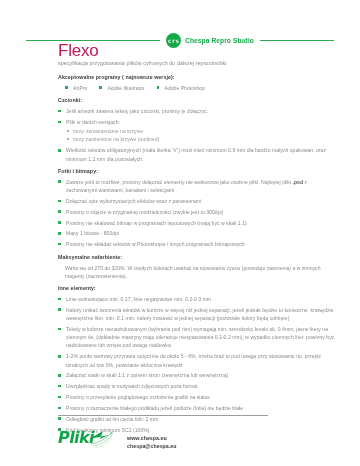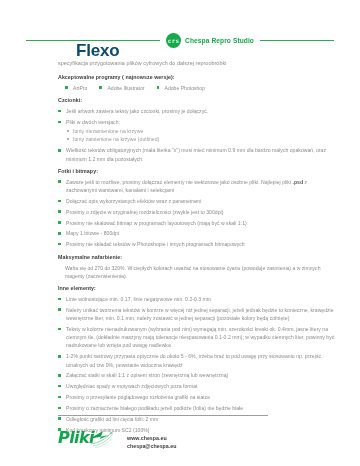--- a/index.html
+++ b/index.html
@@ -65,24 +65,24 @@
     font-weight: bold;
     color: #16a94c;
     white-space: nowrap;
     letter-spacing: 0.1px;
   }
 
   
   .doc-title {
     position: absolute;
     top: 41px;
-    left: 76px;
+    left: 58px;
     font-size: 17px;
-    font-weight: bold;
-    color: #0c4a6e;
+    font-weight: normal;
+    color: #be185d;
     letter-spacing: -0.2px;
   }
   .doc-sub {
     position: absolute;
     top: 60px;
     left: 58px;
     font-size: 5.4px;
     color: #8a8a8a;
     letter-spacing: 0.05px;
   }

